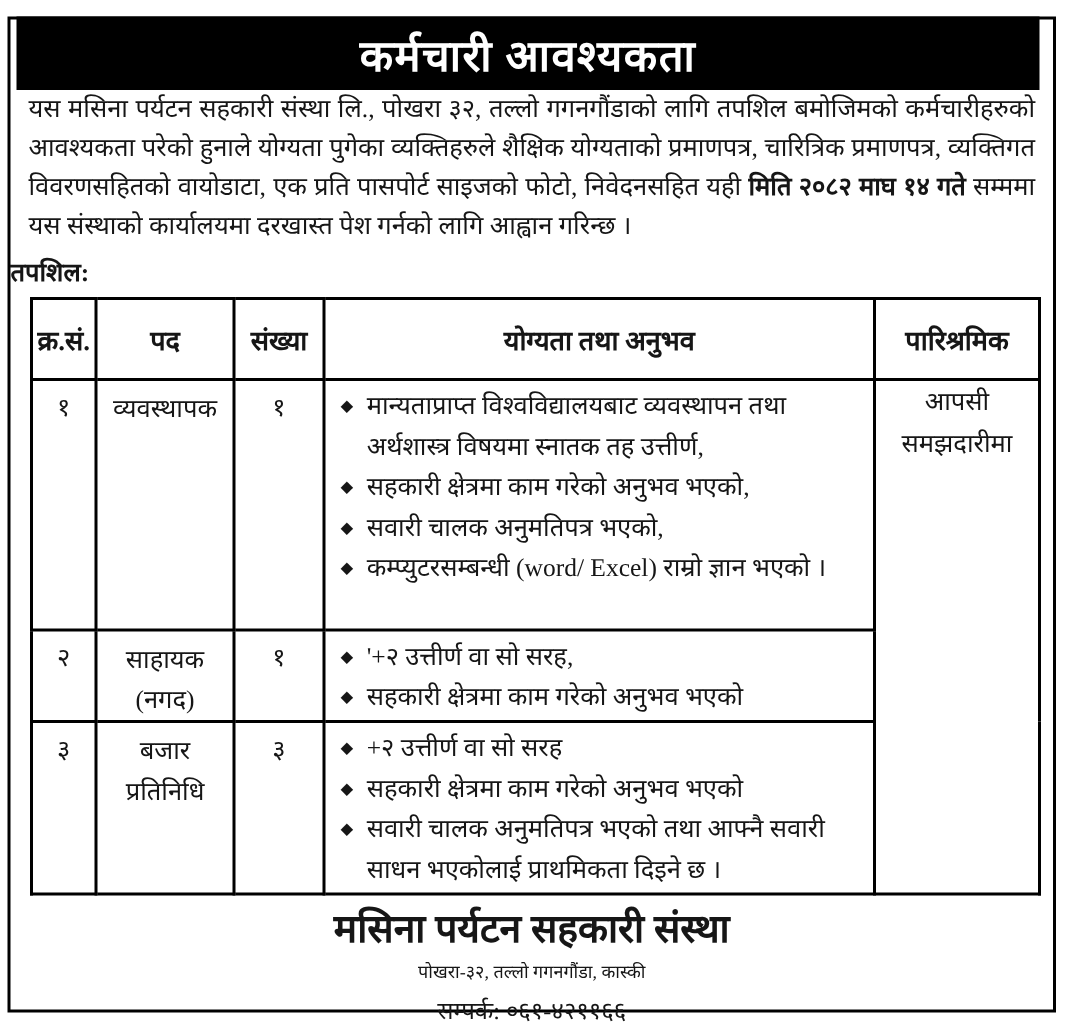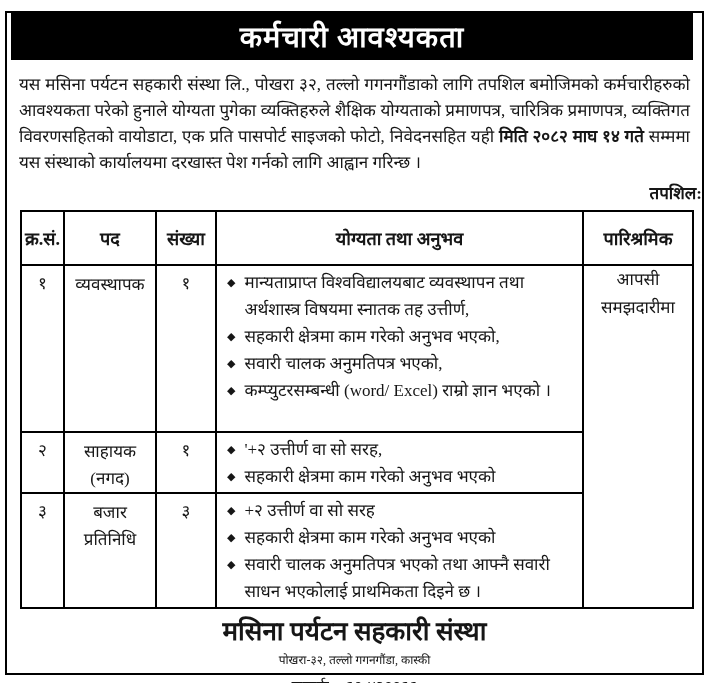--- a/index.html
+++ b/index.html
@@ -16,26 +16,26 @@
   .frame{
     position:absolute; left:5px; top:11px; width:699px; height:664px;
     border:2px solid var(--border); background:#ffffff;
   }
   .titlebar{
     margin:-2px 9px 0 4px; height:49px; background:var(--bar-bg); color:var(--bar-text);
     display:flex; align-items:center; justify-content:center;
     font-size:29px; font-weight:bold; letter-spacing:1px;
   }
   .intro{
-    margin:12px 12px 0 12px; font-size:17px; line-height:26px;
+    margin:0 12px 0 12px; font-size:17px; line-height:26px;
     text-align:justify;
   }
   .intro .date{ font-weight:bold; }
   .details-label{
-    text-align:right; font-weight:bold; font-size:17px; margin-top:7px; line-height:22px;
+    text-align:left; font-weight:bold; font-size:17px; margin-top:7px; line-height:22px;
   }
   table.vacancy{
     margin:5px 0 0 13px; width:672px; border-collapse:collapse; table-layout:fixed;
   }
   table.vacancy th, table.vacancy td{
     border:2px solid var(--border); font-size:17px; vertical-align:top;
   }
   table.vacancy th{
     font-size:18px; font-weight:bold; text-align:center; padding:14px 1px; height:38px;
     vertical-align:middle;

